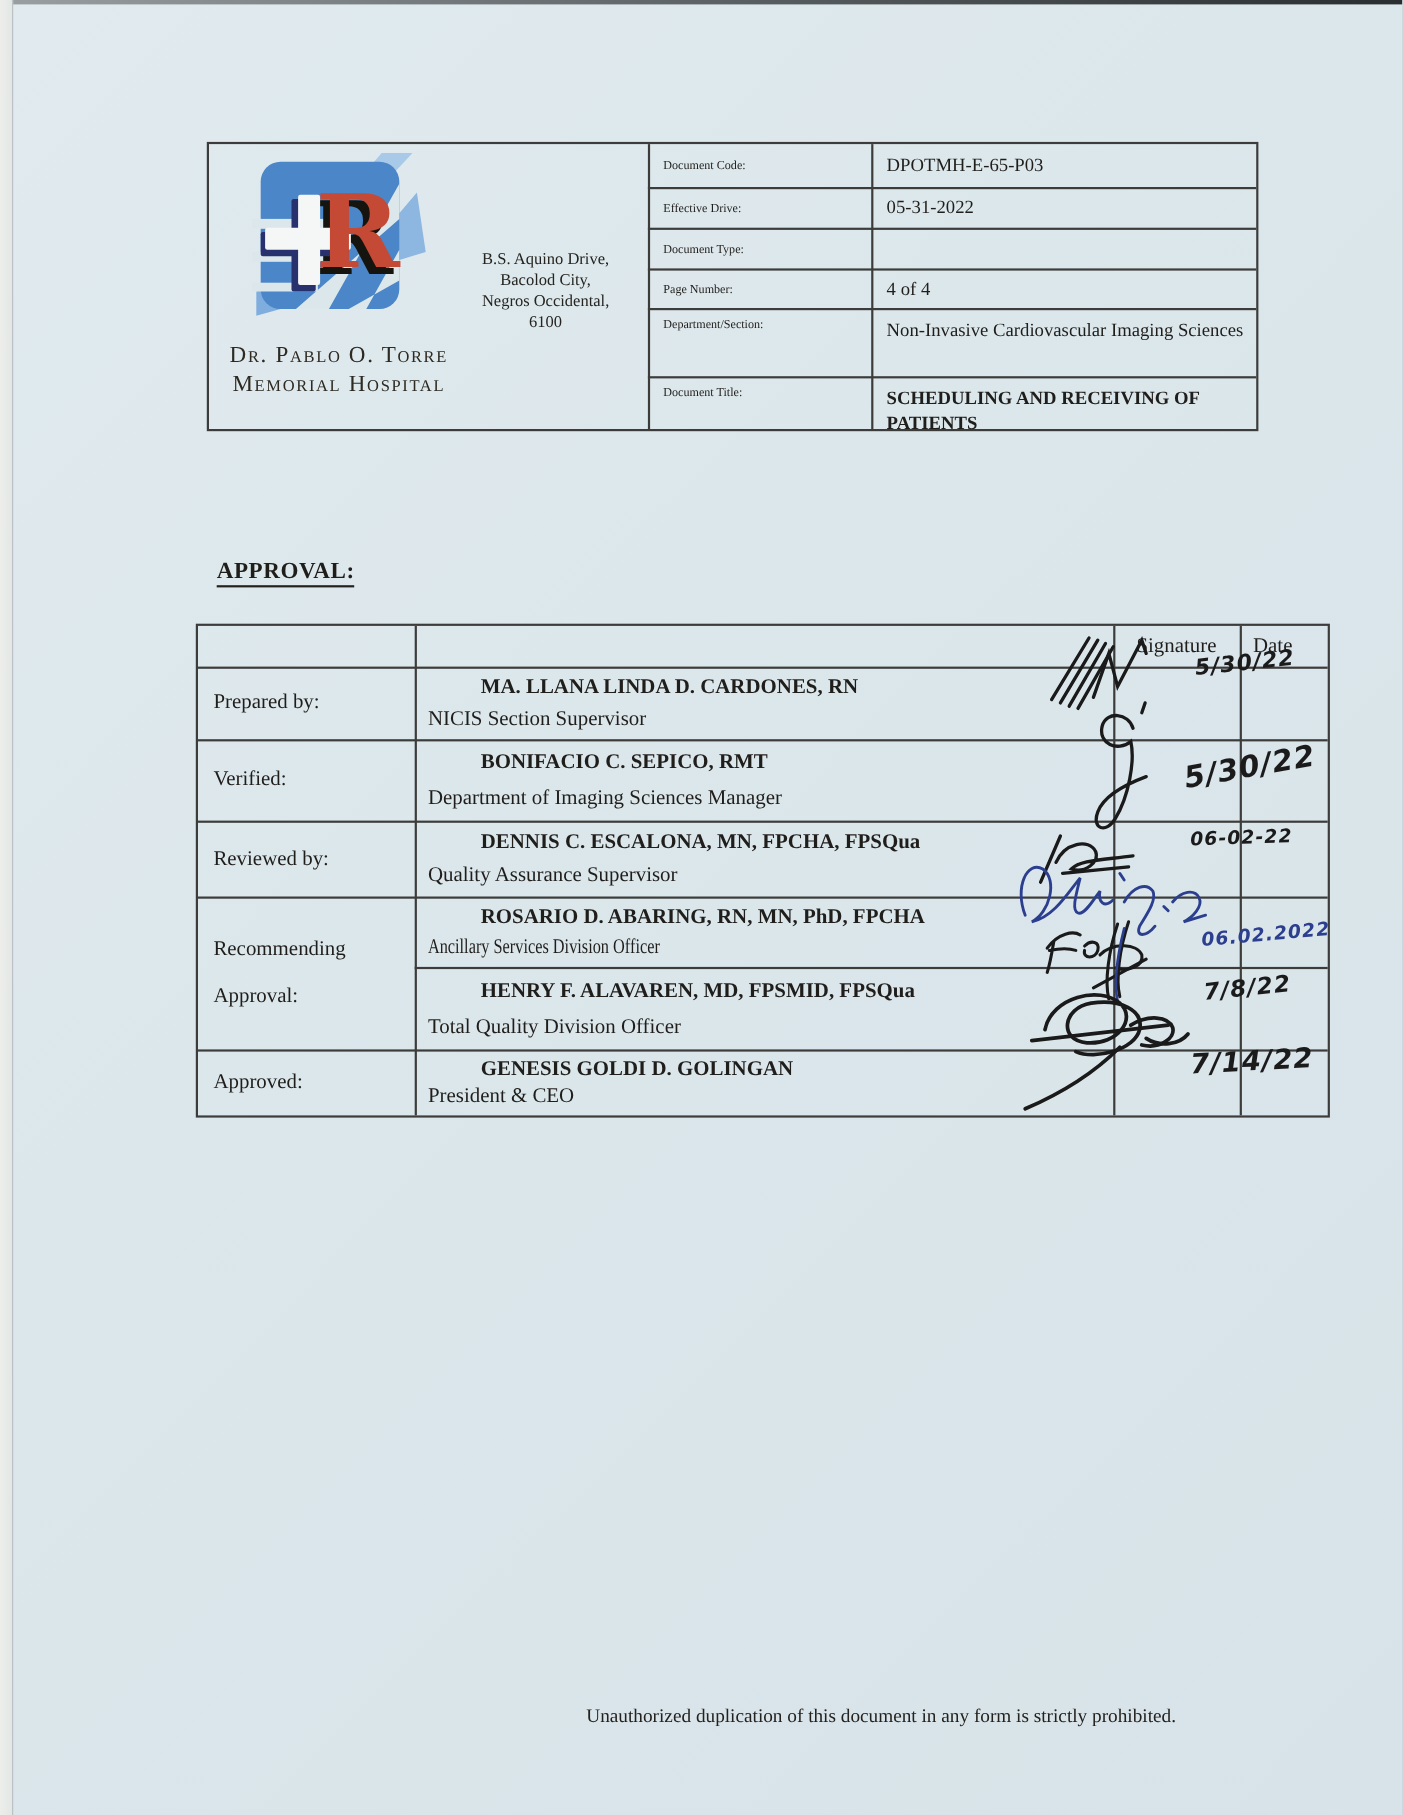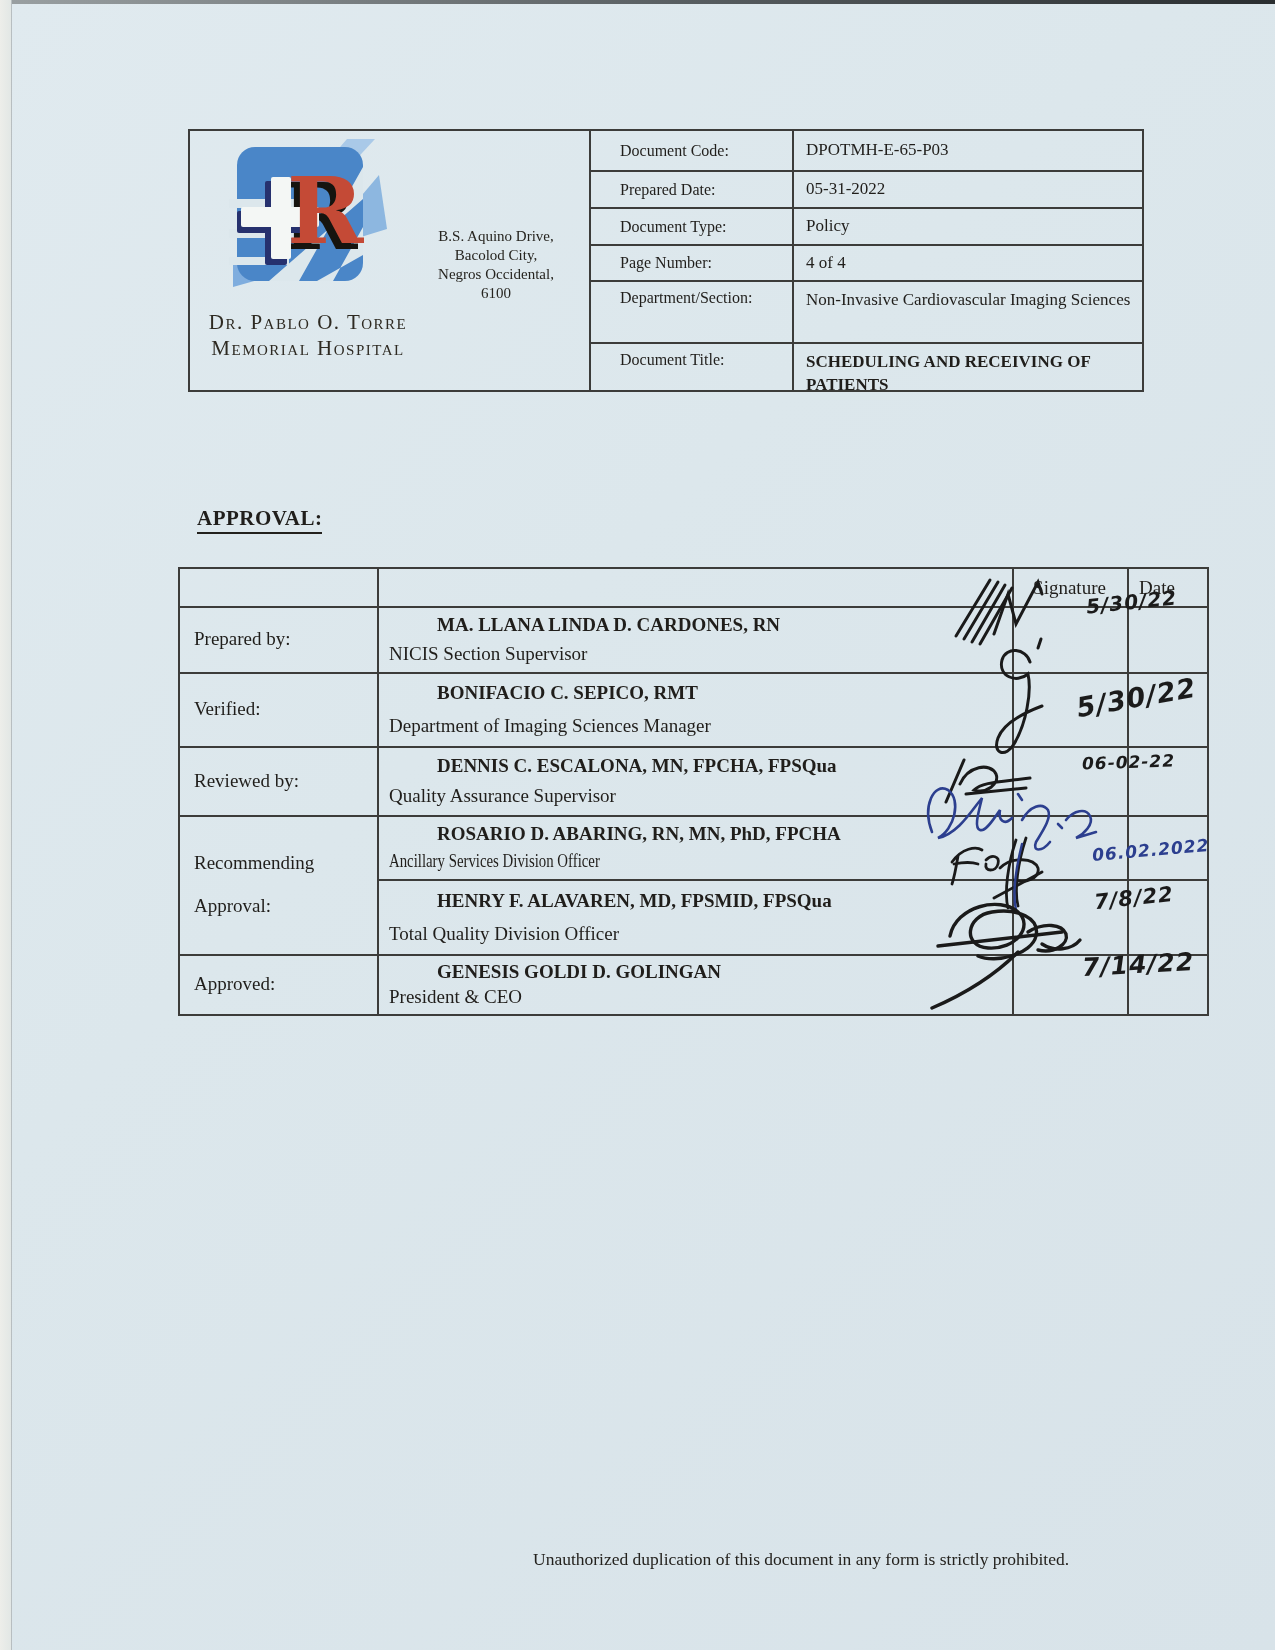--- a/index.html
+++ b/index.html
@@ -9,21 +9,21 @@
     font-family:"Liberation Serif","DejaVu Serif",serif;color:#201e1b;
   }
   .top-edge{position:absolute;left:0;top:0;width:100%;height:4px;
     background:linear-gradient(to right,#9aa0a2,#565c5f 55%,#2a2e30);}
   .left-edge{position:absolute;left:0;top:0;width:11px;height:100%;
     background:linear-gradient(to right,#edeeea,#e2e7e5);border-right:1px solid rgba(140,152,158,.55);}
 
   
   .htable{position:absolute;left:188px;top:129px;width:952px;height:259px;border:2px solid #3c3c3a;}
   .vline,.hline{position:absolute;background:#3c3c3a;}
-  .cellabel{position:absolute;left:430px;width:185px;display:flex;align-items:center;font-size:16px;}
+  .cellabel{position:absolute;left:413px;width:185px;display:flex;align-items:center;font-size:11px;}
   .celvalue{position:absolute;left:616px;width:330px;display:flex;align-items:center;font-size:17px;line-height:1.35;}
   .tall{align-items:flex-start;padding-top:7px;}
   .bold{font-weight:bold;}
 
   .logo-cell{position:absolute;left:0;top:0;width:399px;height:100%;}
   .logo-box{position:absolute;left:39px;top:6px;width:168px;height:172px;}
   .hosp-name{position:absolute;left:6px;top:178px;width:224px;text-align:center;
     font-variant:small-caps;letter-spacing:1.5px;font-size:21px;line-height:1.25;color:#2e2a22;}
   .addr{position:absolute;left:240px;top:96px;width:132px;text-align:center;font-size:15px;line-height:1.26;color:#26241f;}
 
@@ -104,24 +104,23 @@
       <div class="addr">
         <div>B.S. Aquino Drive,</div>
         <div>Bacolod City,</div>
         <div>Negros Occidental,</div>
         <div>6100</div>
       </div>
     </div>
 
     <div class="cellabel" style="top:0;height:39px;">Document Code:</div>
     <div class="celvalue" style="top:0;height:39px;">DPOTMH-E-65-P03</div>
-    <div class="cellabel" style="top:41px;height:35px;">Prepared Date:</div>
+    <div class="cellabel" style="top:41px;height:35px;">Effective Drive:</div>
     <div class="celvalue" style="top:41px;height:35px;">05-31-2022</div>
     <div class="cellabel" style="top:78px;height:35px;">Document Type:</div>
-    <div class="celvalue" style="top:78px;height:35px;">Policy</div>
     <div class="cellabel" style="top:115px;height:34px;">Page Number:</div>
     <div class="celvalue" style="top:115px;height:34px;">4 of 4</div>
     <div class="cellabel tall" style="top:151px;height:60px;">Department/Section:</div>
     <div class="celvalue tall" style="top:151px;height:60px;">Non-Invasive Cardiovascular Imaging Sciences</div>
     <div class="cellabel tall" style="top:213px;height:46px;">Document Title:</div>
     <div class="celvalue tall bold" style="top:213px;height:46px;">SCHEDULING AND RECEIVING OF PATIENTS</div>
   </div>
 
   <div class="approval-heading">APPROVAL:</div>
 

